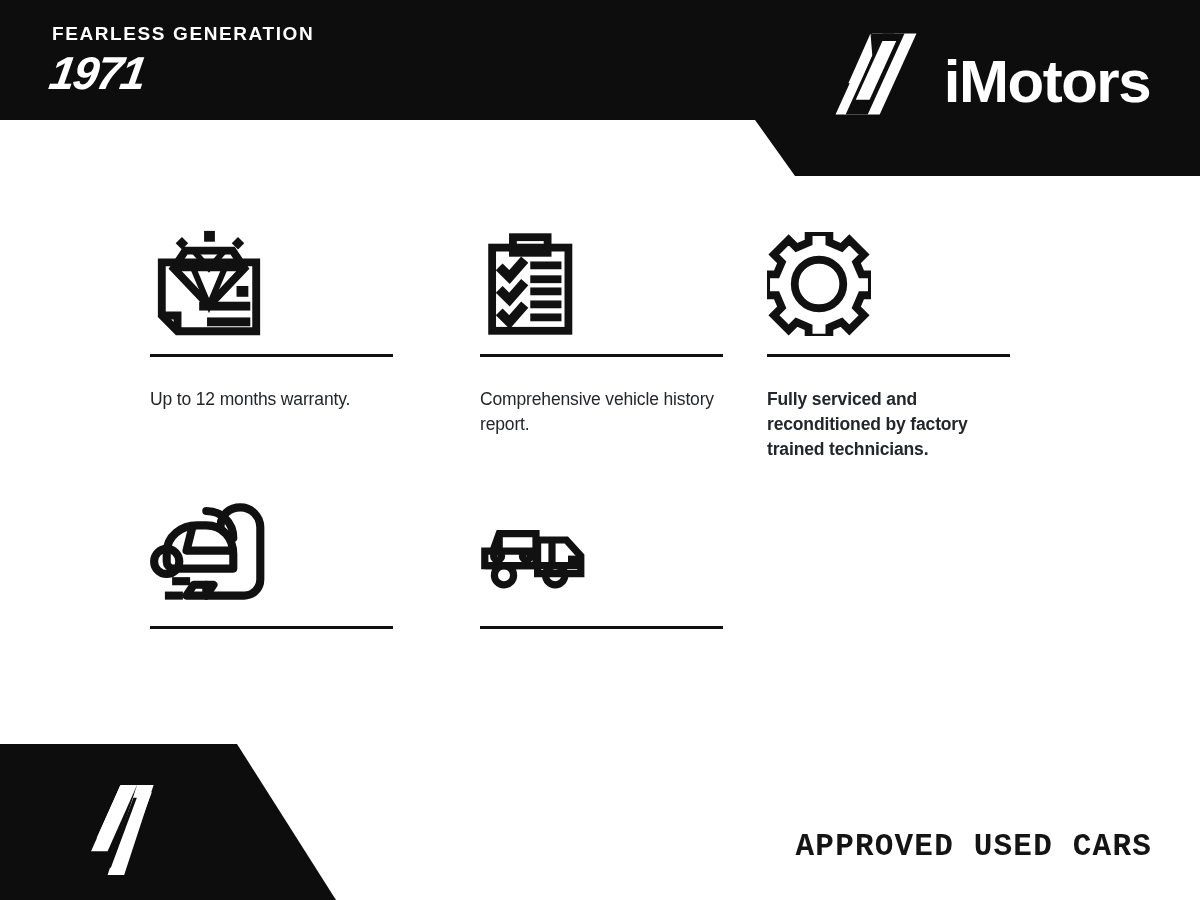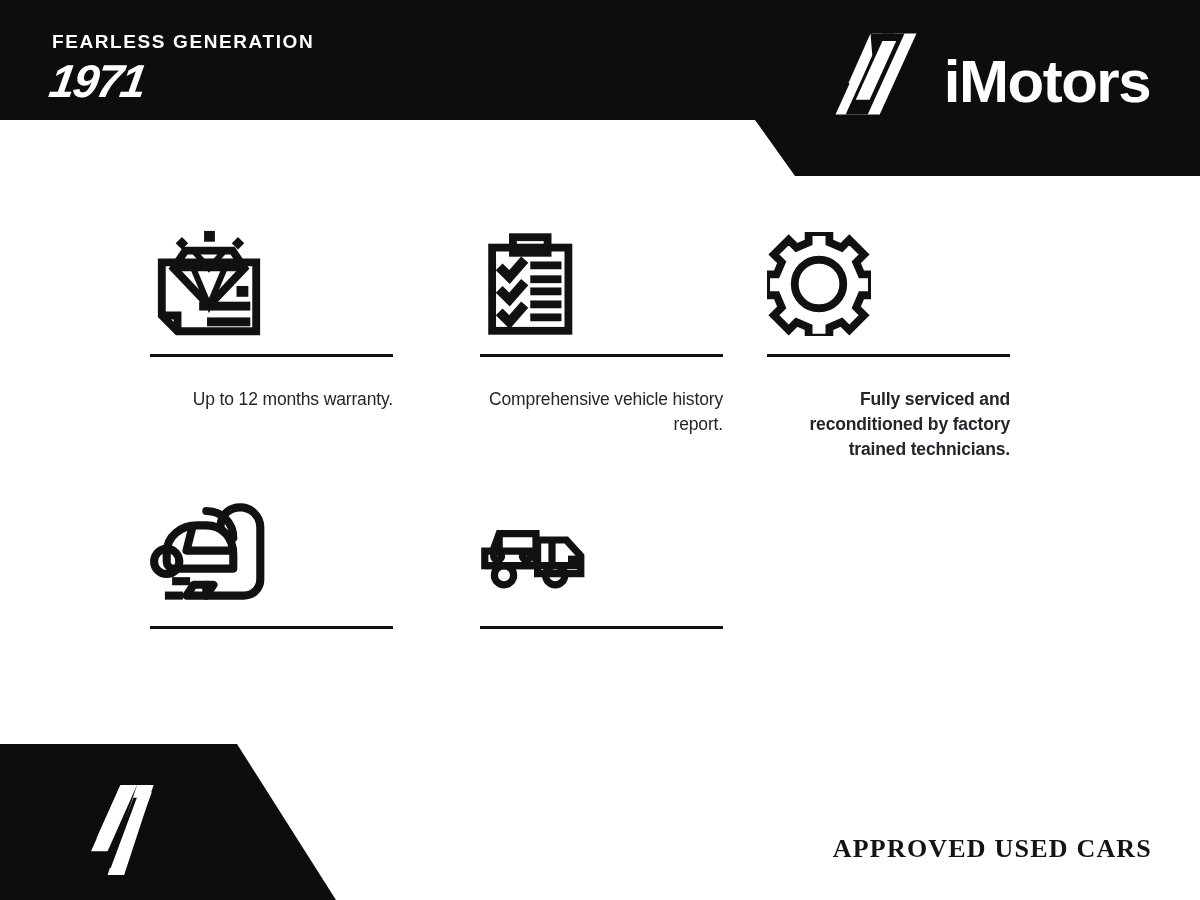--- a/index.html
+++ b/index.html
@@ -25,21 +25,20 @@
     width: 1200px;
     height: 176px;
     background: #0d0d0d;
     clip-path: polygon(0 0, 1200px 0, 1200px 176px, 795px 176px, 755px 120px, 0 120px);
     z-index: 1;
   }
   .fearless-wrap {
     position: absolute;
     left: 52px; top: 24px;
     z-index: 3;
-    margin-top: 8px;
   }
   .fearless-text {
     color: #ffffff;
     font-size: 19px;
     font-weight: bold;
     letter-spacing: 1.6px;
     line-height: 1;
     white-space: nowrap;
     font-family: "Liberation Sans", sans-serif;
   }
@@ -112,21 +111,20 @@
     height: 3px;
     background: #111111;
   }
   .cap {
     margin-top: 30px;
     color: #24262b;
     font-size: 17.5px;
     line-height: 1.42;
     font-family: "Liberation Sans", sans-serif;
     letter-spacing: -0.15px;
-    text-align: right;
   }
 
   
   .footer-shape {
     position: absolute;
     left: 0; bottom: 0;
     width: 360px;
     height: 156px;
     background: #0d0d0d;
     clip-path: polygon(0 0, 237px 0, 336px 156px, 0 156px);
@@ -135,26 +133,26 @@
   .footer-mark {
     position: absolute;
     left: 80px; bottom: 18px;
     width: 92px; height: 104px;
     z-index: 3;
   }
   .footer-tagline {
     position: absolute;
     right: 48px; bottom: 38px;
     color: #141414;
-    font-size: 26px;
+    font-size: 31px;
     font-weight: bold;
     letter-spacing: 1.2px;
     line-height: 1;
     z-index: 3;
-    font-family: Liberation Serif, serif;
+    font-family: Liberation Mono, monospace;
     white-space: nowrap;
   }
 </style>
 </head>
 <body>
 
 <div class="page">
 
   <div class="header-band"></div>
 

